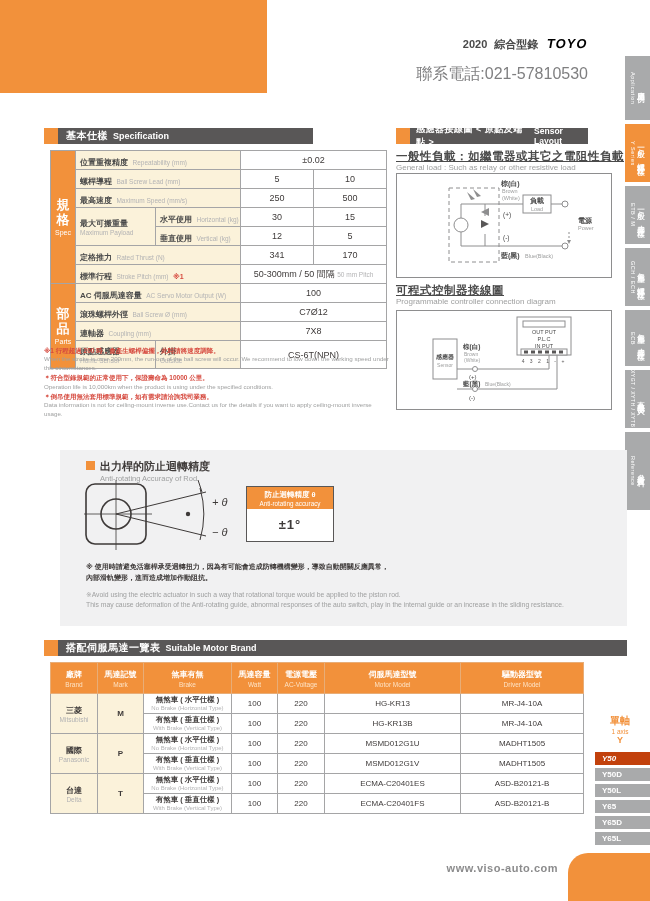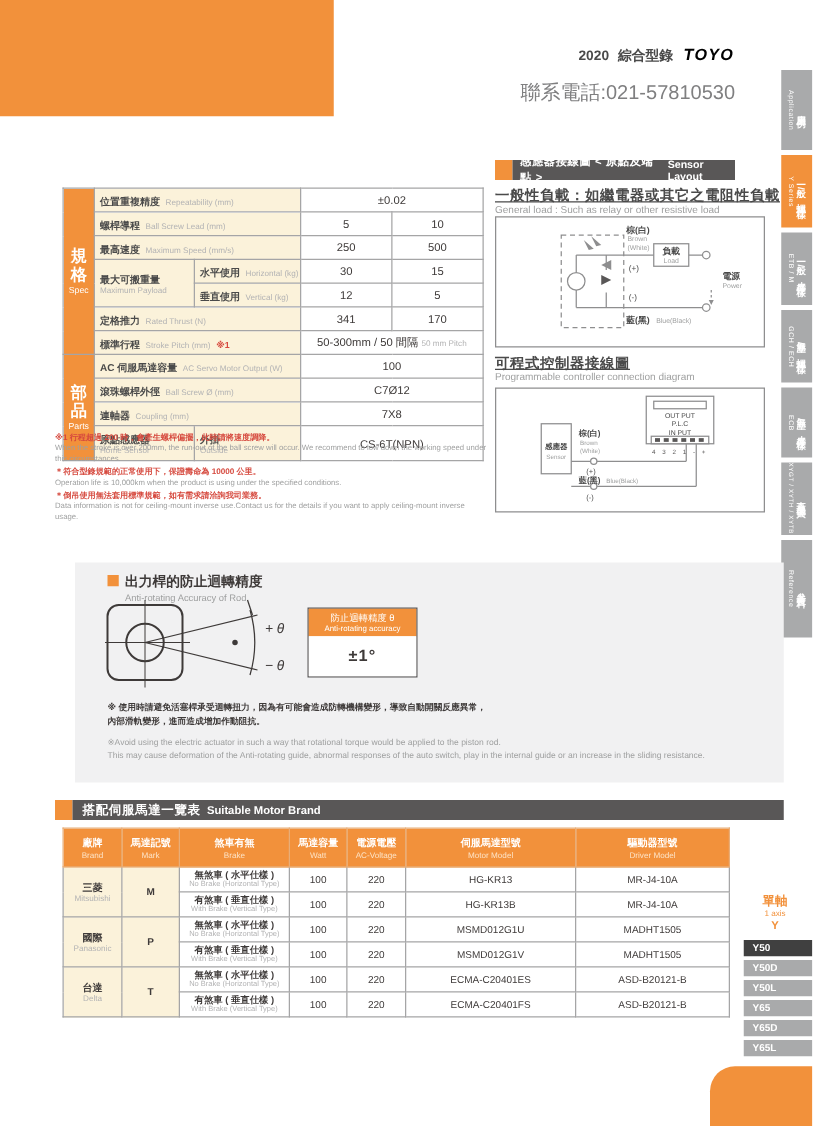--- a/index.html
+++ b/index.html
@@ -51,21 +51,21 @@
   .diagbox{border:1px solid #8e8e8f;background:#fff;}
   svg text{font-family:"Liberation Sans","DejaVu Sans",sans-serif;}
 
   
   .panel{background:#F1F1F2;}
   .bullet{width:9px;height:9px;background:#F2913B;display:inline-block;margin-right:5px;}
   .atitle{font-size:11px;font-weight:bold;color:#3e3a39;}
   .aen{font-size:7.5px;color:#9fa0a0;}
   .resbox{border:1px solid #595757;width:86px;}
   .resbox .rhead{background:#F2913B;color:#fff;text-align:center;padding:3px 0 2px;}
-  .resbox .rh1{font-size:7.5px;font-weight:normal;}
+  .resbox .rh1{font-size:7.5px;font-weight:bold;}
   .resbox .rh2{font-size:6.3px;}
   .resbox .rval{background:#fff;text-align:center;font-size:13px;font-weight:bold;line-height:32px;letter-spacing:1px;}
   .anote-zh{font-size:7px;font-weight:bold;color:#3e3a39;line-height:1.5;}
   .anote-en{font-size:6.8px;color:#9fa0a0;line-height:1.5;}
 
   
   .motor-table{width:533px;table-layout:fixed;border:1px solid #595757;}
   .motor-table th{background:#F2913B;color:#fff;border:1px solid #e8ad77;height:30px;padding:0;font-weight:normal;}
   .motor-table th .hzh{font-size:8px;font-weight:bold;}
   .motor-table th .hen{font-size:6.5px;color:#fde3c6;margin-top:1px;}
@@ -76,21 +76,21 @@
   .brk-zh{font-size:7.5px;font-weight:bold;display:block;line-height:1.15;}
   .brk-en{font-size:6px;color:#b3b3b4;display:block;line-height:1.1;}
 
   
   .axis-label{left:598px;top:714px;width:44px;text-align:center;color:#F2913B;}
   .axg1{font-size:10px;font-weight:bold;}
   .axg2{font-size:6.5px;line-height:1.1;}
   .axg3{font-size:9px;font-weight:bold;}
   .ytab{position:absolute;left:595px;width:55px;height:13px;background:#A9AAAB;color:#fff;
         font-size:8px;font-weight:bold;line-height:13px;padding-left:7px;box-sizing:border-box;}
-  .ytab.active{background:#404040;}
+  .ytab.active{background:#c2410c;font-style:italic;}
 
   .footer-url{top:862px;left:308px;width:250px;text-align:right;font-size:11px;font-weight:bold;color:#8b8b8c;letter-spacing:.5px;}
   .corner{left:568px;top:853px;width:82px;height:48px;background:#F2913B;border-top-left-radius:20px;}
 </style>
 </head>
 <body>
 
 <div class="page">
 
   <div class="abs orange-block"></div>
@@ -123,20 +123,27 @@
   </div>
   <div class="vtab" style="top:370px;height:58px;">
     <span class="tzh">直交機器人</span>
     <span class="ten" style="font-size:5px;">XYGT / XYTH / XYTB</span>
   </div>
   <div class="vtab" style="top:432px;height:78px;">
     <span class="tzh">參考資料</span>
     <span class="ten">Reference</span>
   </div>
 
+  <div class="abs secbar" style="left:44px;top:128px;width:269px;">
+    <div class="sq"></div>
+    <div class="bar">
+      <span class="szh">基本仕樣</span>
+      <span class="sen">Specification</span>
+    </div>
+  </div>
 
   <table class="spec-table abs" style="left:50px;top:150px;">
     <colgroup>
         <col style="width:25px">
         <col style="width:80px">
         <col style="width:85px">
         <col style="width:73px">
         <col style="width:73px">
       </colgroup>
     <tbody>
@@ -487,15 +494,16 @@
     <div class="axg2">1 axis</div>
     <div class="axg3">Y</div>
   </div>
   <div class="ytab active" style="top:752px;">Y50</div>
   <div class="ytab" style="top:768px;">Y50D</div>
   <div class="ytab" style="top:784px;">Y50L</div>
   <div class="ytab" style="top:800px;">Y65</div>
   <div class="ytab" style="top:816px;">Y65D</div>
   <div class="ytab" style="top:832px;">Y65L</div>
 
+  <div class="abs footer-url">www.viso-auto.com</div>
   <div class="abs corner"></div>
 
 </div>
 
 </body></html>

